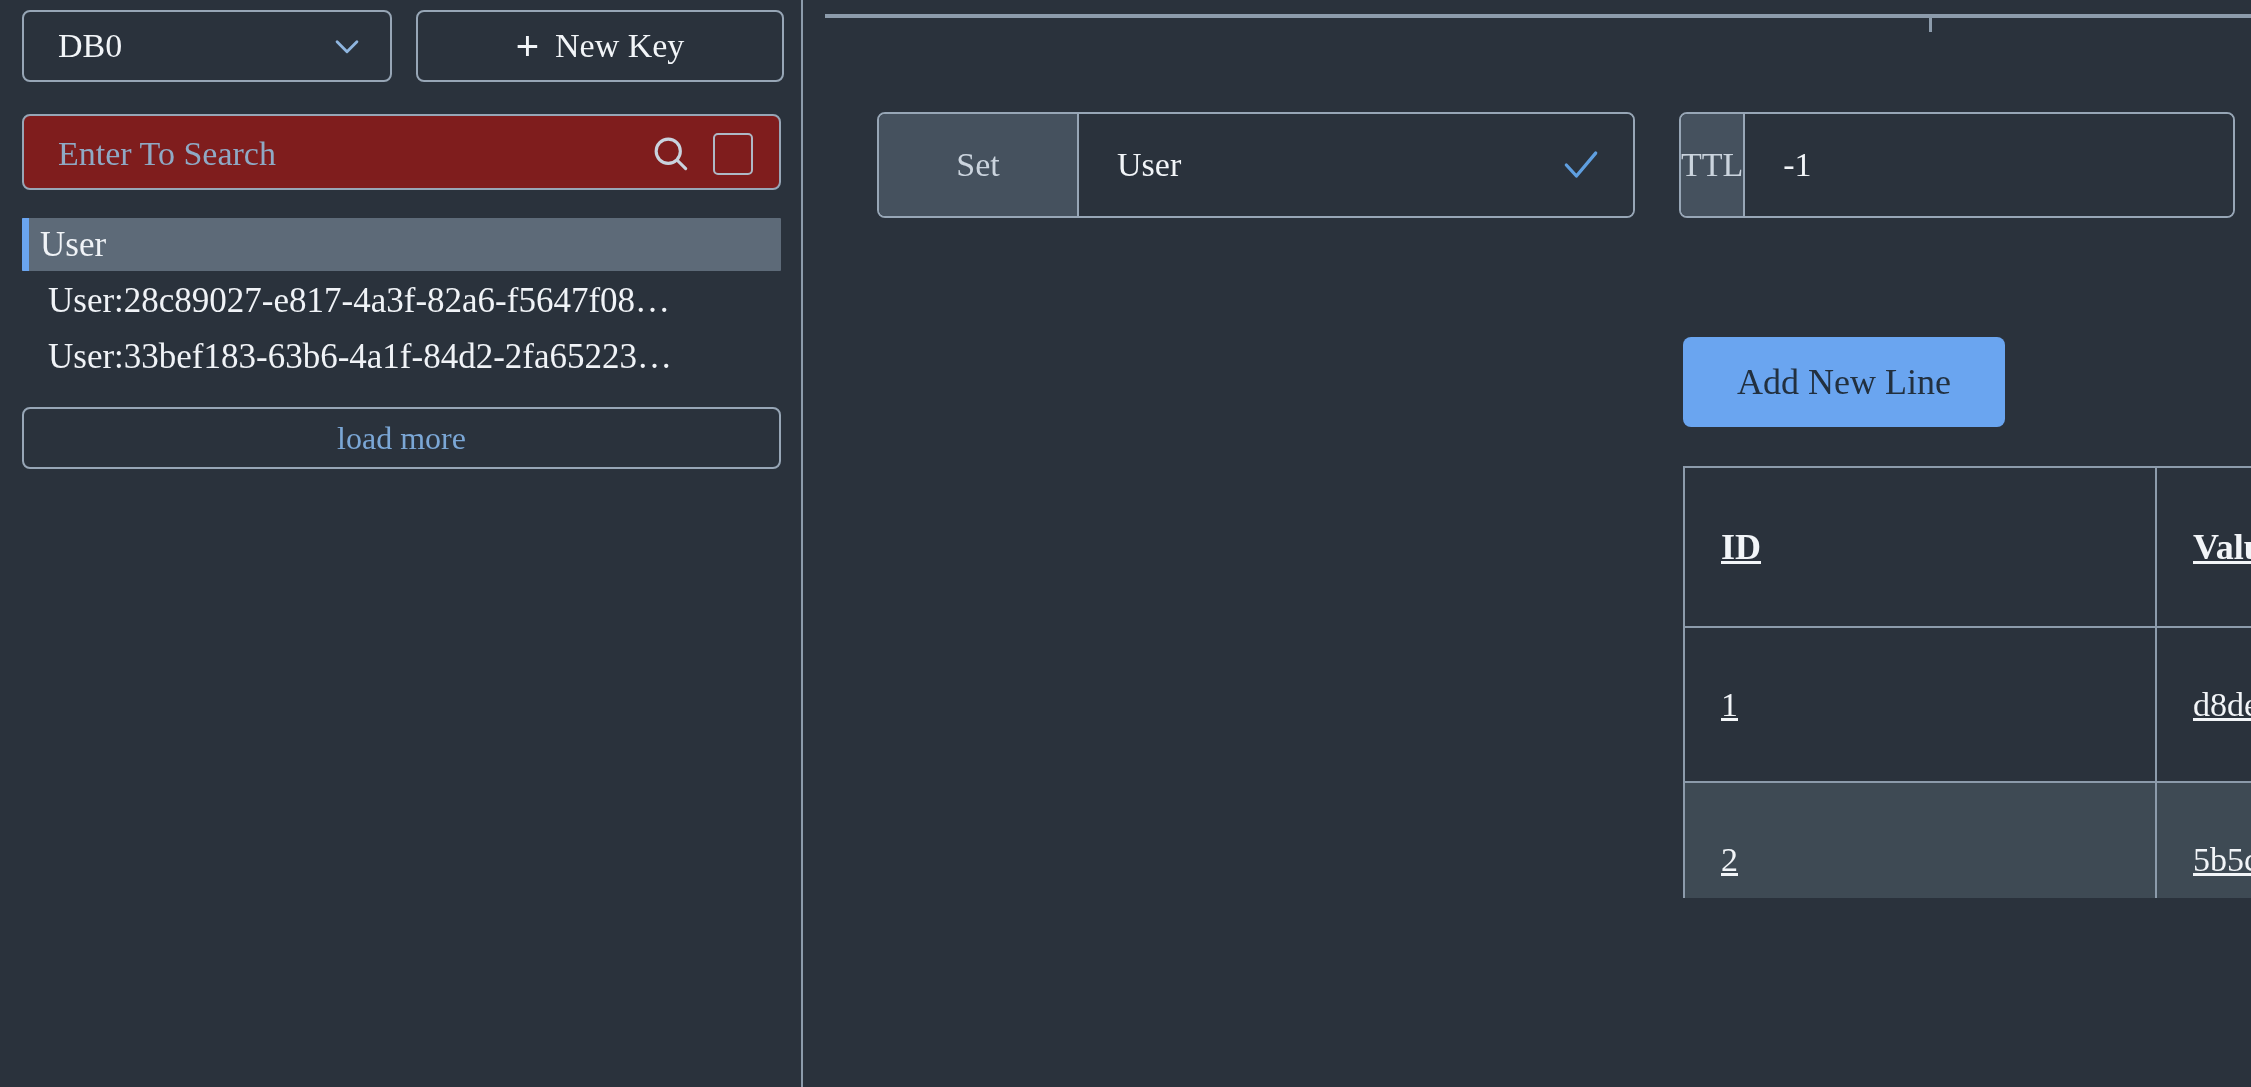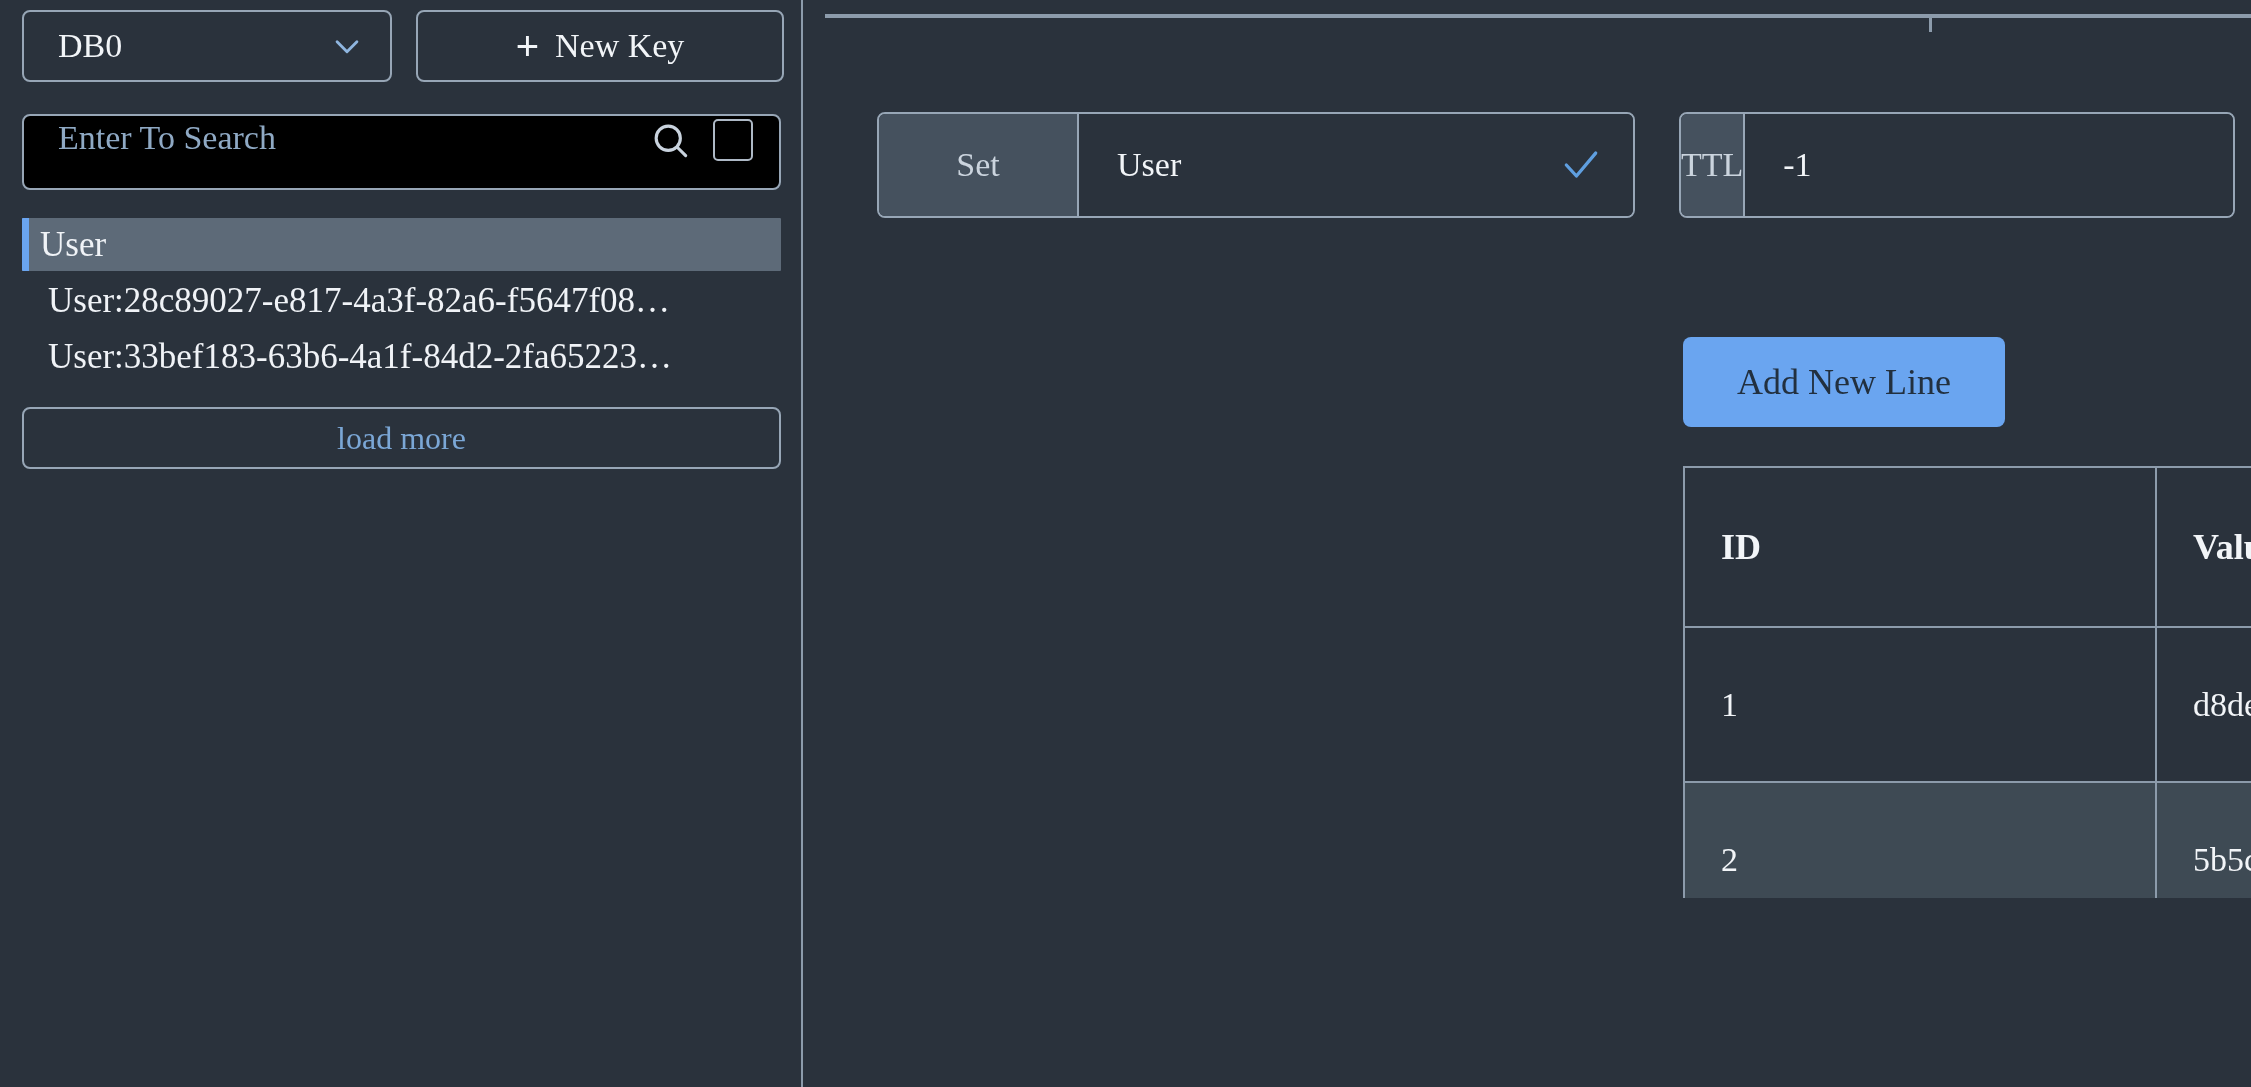--- a/index.html
+++ b/index.html
@@ -86,23 +86,23 @@
     color: #f2f5f8;
     font-family: "Liberation Sans", sans-serif;
     font-weight: 300;
   }
 
   .search-wrap {
     margin: 32px 22px 0 22px;
     height: 76px;
     border: 2px solid #97a6b6;
     border-radius: 8px;
-    background: #000000;
-    display: flex;
-    align-items: flex-start;
+    background: #7f1d1d;
+    display: flex;
+    align-items: center;
     padding: 3px 26px 0 34px;
   }
   .search-input {
     flex: 1;
     background: transparent;
     border: none;
     outline: none;
     font-family: "Liberation Serif", "DejaVu Serif", serif;
     font-size: 34px;
     color: #e8ecf1;
@@ -277,20 +277,21 @@
     border-collapse: collapse;
     width: 1600px;
     table-layout: fixed;
   }
   .data-table th, .data-table td {
     border: 2px solid #8c9bab;
     text-align: left;
     padding-left: 36px;
     color: #f2f5f8;
     font-weight: normal;
+    text-decoration: underline;
   }
   .data-table th {
     height: 160px;
     font-size: 36px;
     font-weight: bold;
   }
   .data-table td {
     height: 155px;
     font-size: 34px;
   }

